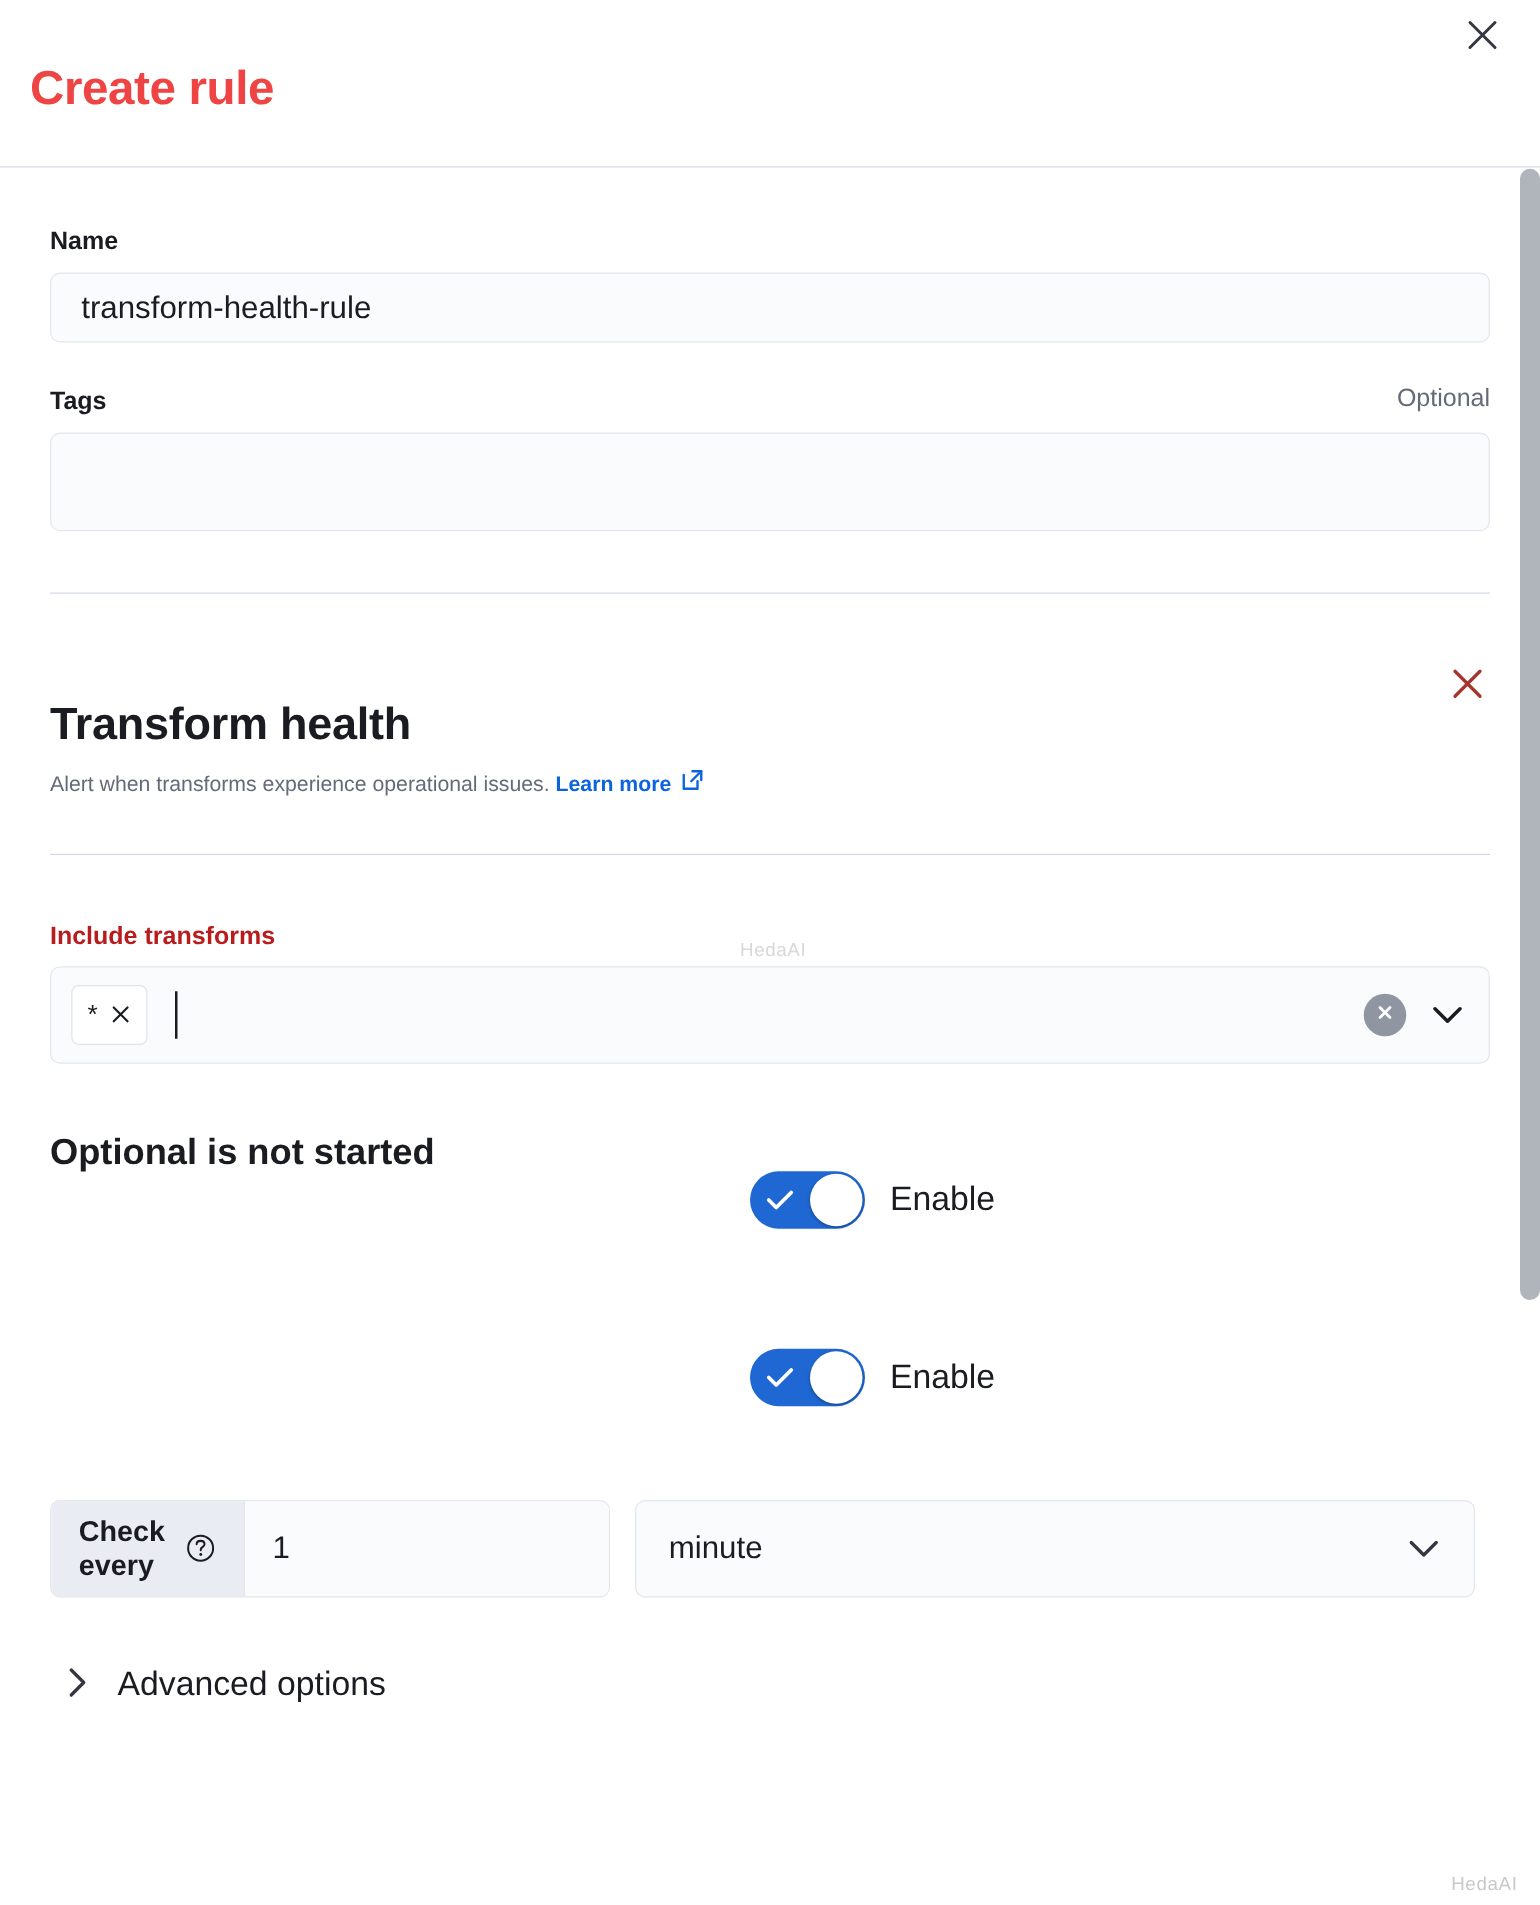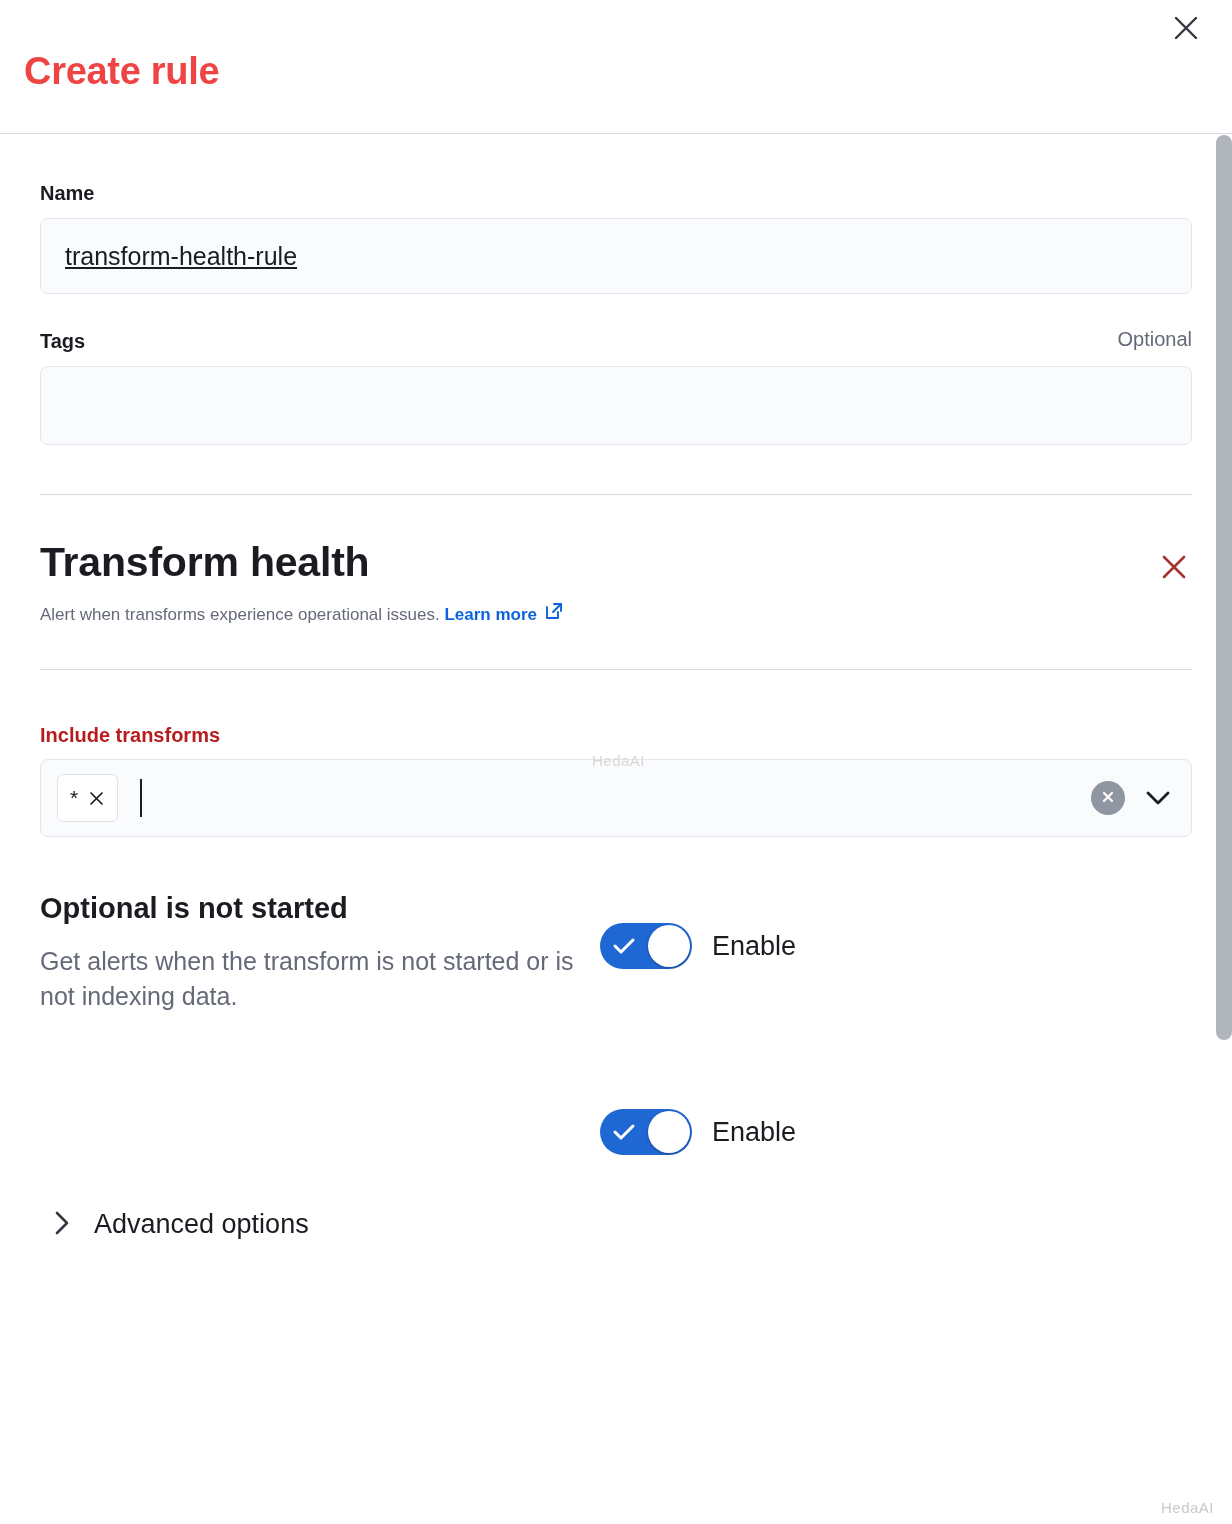--- a/index.html
+++ b/index.html
@@ -73,31 +73,30 @@
   }
   .label-optional {
     font-size: 20px;
     font-weight: 400;
     color: #646a77;
   }
 
   .text-input {
     box-sizing: border-box;
     width: 100%;
-    height: 76px;
+    height: 56px;
     margin-top: 12px;
     background: #f9fbfd;
     border: 1px solid #e3e6ec;
     border-radius: 8px;
     font-size: 25px;
     color: #1a1c21;
     padding: 0 24px;
     font-family: "Liberation Sans", sans-serif;
     outline: none;
-    text-decoration: underline;
   }
   .tags-input {
     box-sizing: border-box;
     width: 100%;
     height: 79px;
     margin-top: 12px;
     background: #f9fbfd;
     border: 1px solid #e3e6ec;
     border-radius: 8px;
   }
@@ -108,25 +107,26 @@
     margin: 0;
   }
 
   
   .section-head-row {
     display: flex;
     align-items: flex-start;
     justify-content: space-between;
   }
   .section-title {
-    font-size: 41px;
+    font-size: 36px;
     font-weight: 700;
     letter-spacing: -0.2px;
     color: #1a1c21;
     line-height: 1.15;
+    margin-top: 39px;
   }
   .section-desc {
     font-size: 17px;
     color: #646a77;
     margin-top: 14px;
     line-height: 1.25;
   }
   .learn-more {
     color: #0b64dd;
     font-weight: 700;
@@ -455,21 +455,20 @@
             <path d="M5 5 L15 15 L25 5" fill="none" stroke="#1a1c21" stroke-width="2.8" stroke-linecap="round" stroke-linejoin="round"></path>
           </svg>
         </span>
       </span>
     </div>
   </div>
 
   <div class="criteria-row" style="padding-top:54px;">
     <div class="criteria-left">
       <div class="criteria-title">Optional is not started</div>
-      <div class="criteria-desc">Get alerts when the transform is not started or is not indexing data.</div>
     </div>
     <div class="criteria-right">
       <button class="switch">
         <span class="check">
           <svg width="24" height="20" viewBox="0 0 24 20" aria-hidden="true">
             <path d="M3 10 L9 16 L21 4" fill="none" stroke="#ffffff" stroke-width="3" stroke-linecap="round" stroke-linejoin="round"></path>
           </svg>
         </span>
         <span class="knob"></span>
       </button>
@@ -486,20 +485,43 @@
           <svg width="24" height="20" viewBox="0 0 24 20" aria-hidden="true">
             <path d="M3 10 L9 16 L21 4" fill="none" stroke="#ffffff" stroke-width="3" stroke-linecap="round" stroke-linejoin="round"></path>
           </svg>
         </span>
         <span class="knob"></span>
       </button>
       <span class="switch-label">Enable</span>
     </div>
   </div>
 
+  <div class="interval-row" style="padding-top:75px;">
+    <div class="interval-group">
+      <div class="interval-prepend">
+        <span>Check every</span>
+        <span style="line-height:0;cursor:pointer;">
+          <svg width="25" height="25" viewBox="0 0 25 25" aria-hidden="true">
+            <circle cx="12.5" cy="12.5" r="10" fill="none" stroke="#1a1c21" stroke-width="1.6"></circle>
+            <path d="M9.3 9.4 C9.3 7.6 10.7 6.7 12.5 6.7 C14.3 6.7 15.6 7.7 15.6 9.3 C15.6 11.2 13.2 11.5 12.7 13.2 L12.6 14.2" fill="none" stroke="#1a1c21" stroke-width="1.6" stroke-linecap="round"></path>
+            <circle cx="12.6" cy="17.6" r="1.15" fill="#1a1c21"></circle>
+          </svg>
+        </span>
+      </div>
+      <input class="interval-number" type="text" value="1" style="">
+    </div>
+    <div class="unit-select">
+      <span>minute</span>
+      <span class="chev">
+        <svg width="32" height="20" viewBox="0 0 32 20" aria-hidden="true">
+          <path d="M6 5 L16 15 L26 5" fill="none" stroke="#343741" stroke-width="2.6" stroke-linecap="round" stroke-linejoin="round"></path>
+        </svg>
+      </span>
+    </div>
+  </div>
 
   <div class="advanced" style="margin-top:54px;">
     <span style="line-height:0;">
       <svg width="20" height="28" viewBox="0 0 20 28" aria-hidden="true">
         <path d="M5 4 L15 14 L5 24" fill="none" stroke="#343741" stroke-width="2.6" stroke-linecap="round" stroke-linejoin="round"></path>
       </svg>
     </span>
     <span class="advanced-label">Advanced options</span>
   </div>
 

